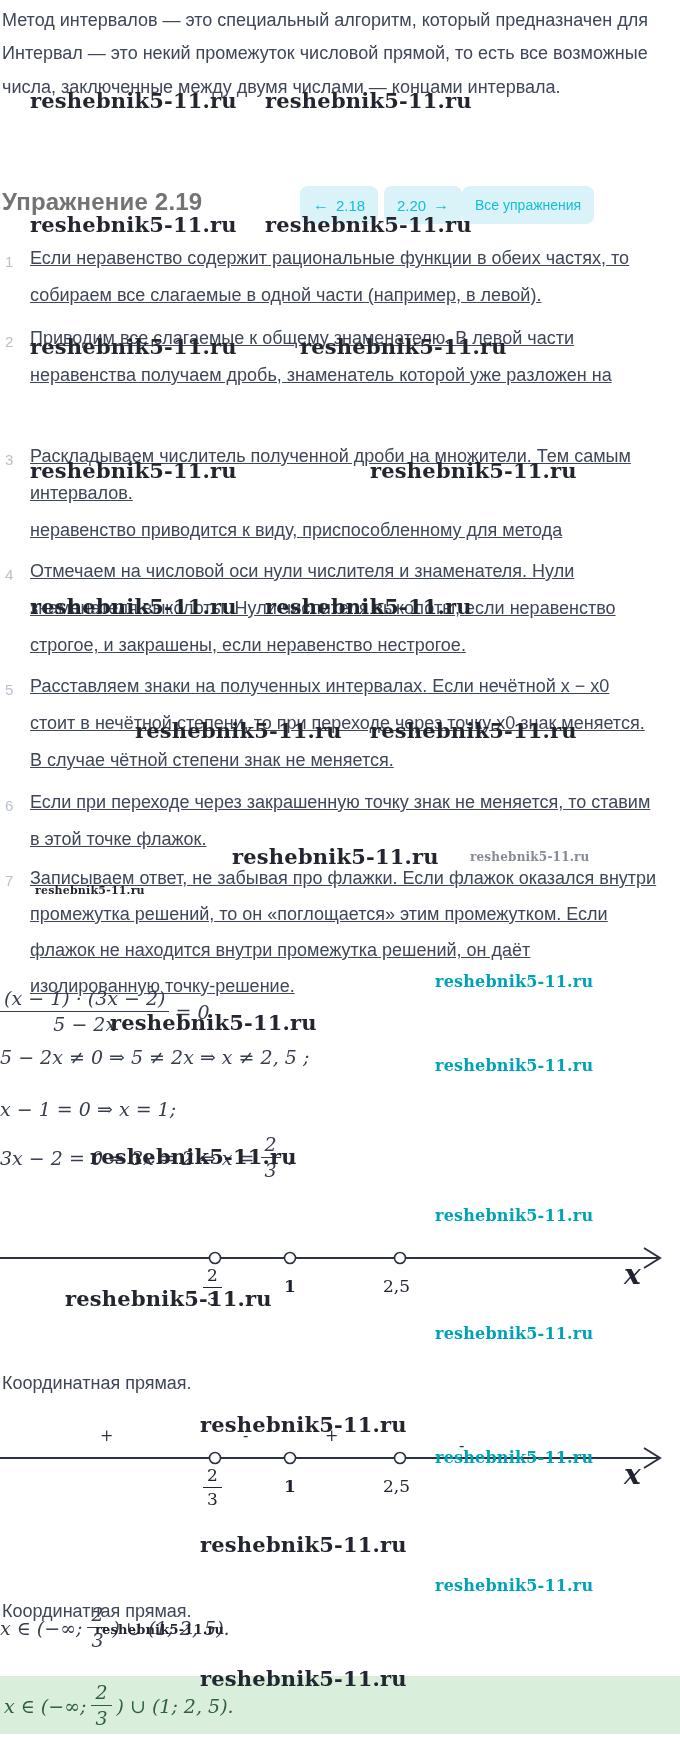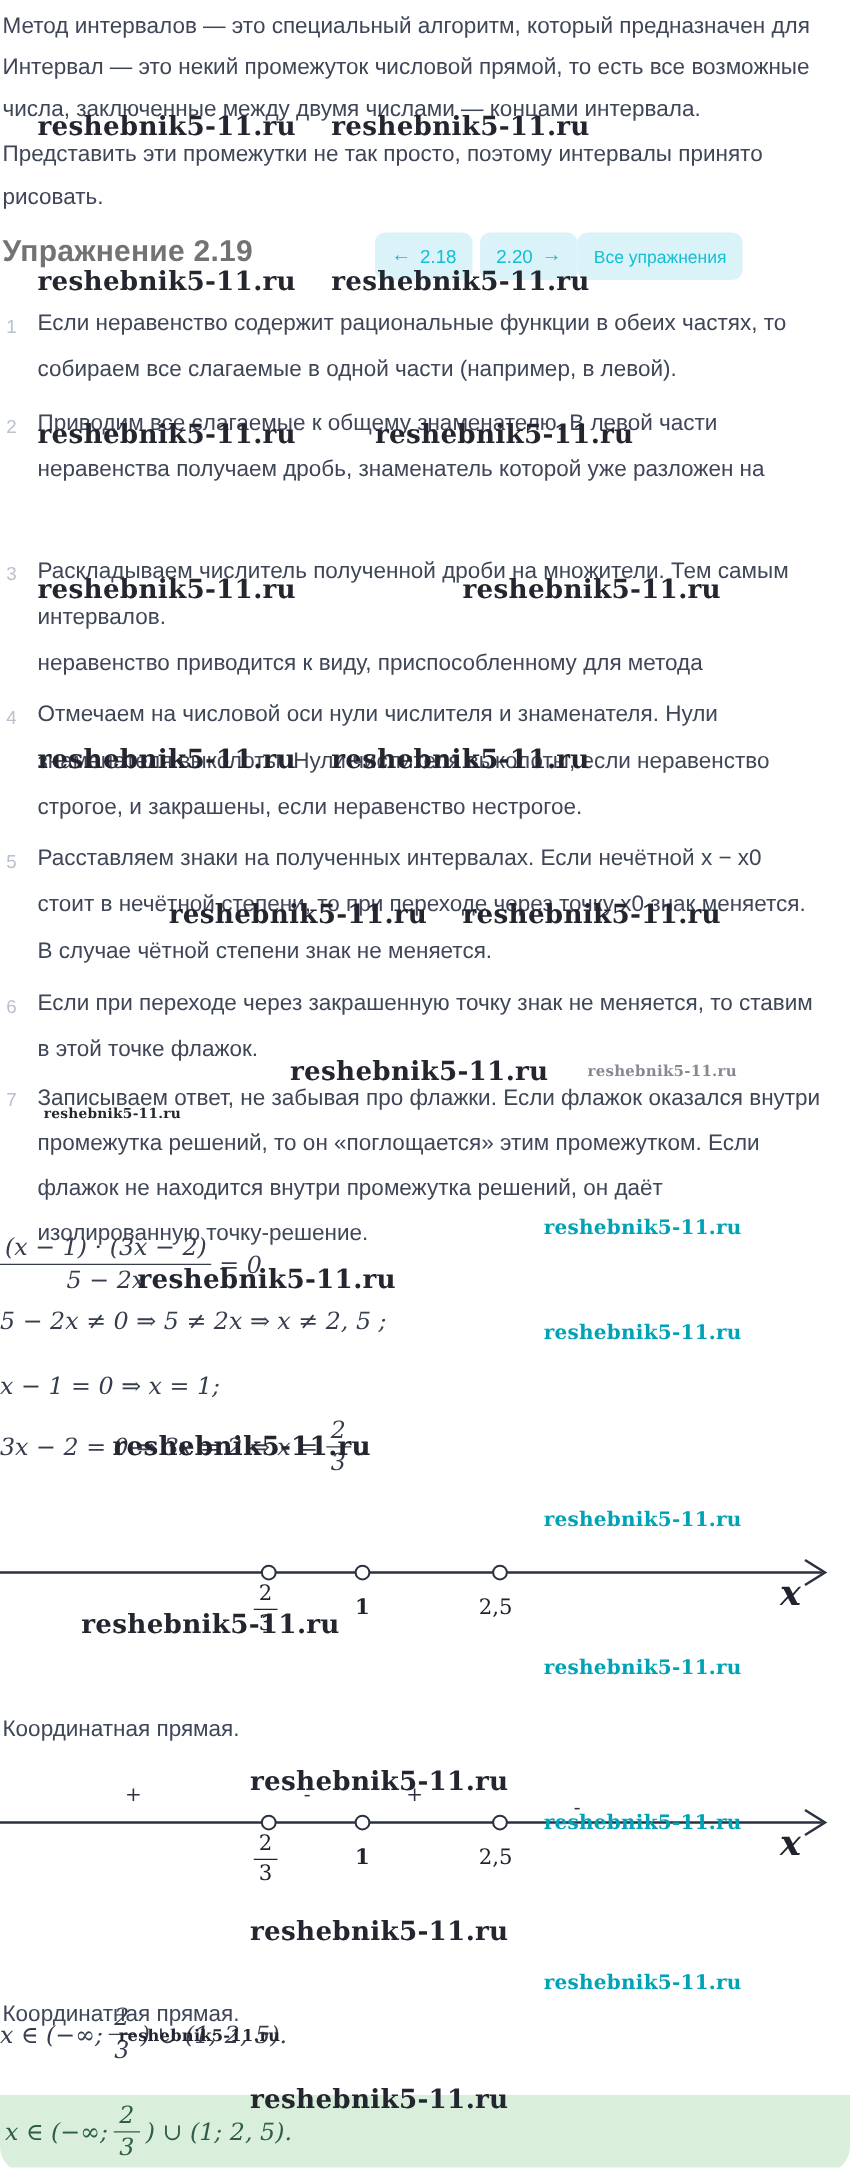--- a/index.html
+++ b/index.html
@@ -1,31 +1,31 @@
 <!DOCTYPE html>
 <html><head>
 <meta charset="utf-8">
 <style>
   * { margin:0; padding:0; box-sizing:border-box; }
   html, body { background:#ffffff; }
   .page { position:relative; width:680px; height:1739px; overflow:hidden; background:#ffffff;
-          font-family:"Liberation Sans", sans-serif; color:#3e4657;border-radius:22px; }
+          font-family:"Liberation Sans", sans-serif; color:#3e4657; }
 
   .txt { position:absolute; font-size:18px; line-height:34px; }
   .txt .ln { display:block; white-space:nowrap; }
 
   .title { position:absolute; font-size:24px; font-weight:bold; color:#737373; letter-spacing:0.2px; }
 
   .btn { position:absolute; height:38px; display:flex; align-items:center; gap:7px;
          background:#d9f3f8; color:#12bfd6; border:none; border-radius:8px;
          font-family:"Liberation Sans", sans-serif; font-size:15px; padding:0 13px; cursor:pointer; white-space:nowrap; }
   .btn .arr { font-size:16px; }
 
   .step { position:absolute; left:30px; font-size:18px; line-height:37px; }
-  .step .ln { display:block; white-space:nowrap; }
+  .step .ln { display:block; white-space:nowrap;text-decoration:underline; }
   .step-num { position:absolute; left:-25px; top:3px; font-size:15px; color:#b9c1cd; }
 
   .math { position:absolute; display:flex; align-items:center; gap:6px;
           font-family:"DejaVu Serif", serif; font-style:italic; font-size:19px; color:#363d4d; white-space:nowrap; }
 
   .frac { display:inline-block; text-align:center; vertical-align:middle; }
   .fnum { display:block; padding:0 4px 1px; border-bottom:1.5px solid currentColor; line-height:1.15; }
   .fden { display:block; padding-top:2px; line-height:1.15; }
 
   .axis-svg { position:absolute; left:0; }
@@ -52,24 +52,20 @@
 <body>
 
 <div class="page">
 
   <div class="txt" style="left:2px;top:3px">
     <span class="ln">Метод интервалов — это специальный алгоритм, который предназначен для</span>
   </div>
   <div class="txt" style="left:2px;top:36px">
     <span class="ln">Интервал — это некий промежуток числовой прямой, то есть все возможные</span>
     <span class="ln">числа, заключенные между двумя числами — концами интервала.</span>
-  </div>
-  <div class="txt" style="left:2px;top:106px">
-    <span class="ln">Представить эти промежутки не так просто, поэтому интервалы принято</span>
-    <span class="ln">рисовать.</span>
   </div>
 
   <h1 class="title" style="left:2px;top:188px">Упражнение 2.19</h1>
   <button class="btn" style="left:300px;top:186px">
     <span class="arr">←</span>
     <span>2.18</span>
   </button>
   <button class="btn" style="left:384px;top:186px">
     <span>2.20</span>
     <span class="arr">→</span>

